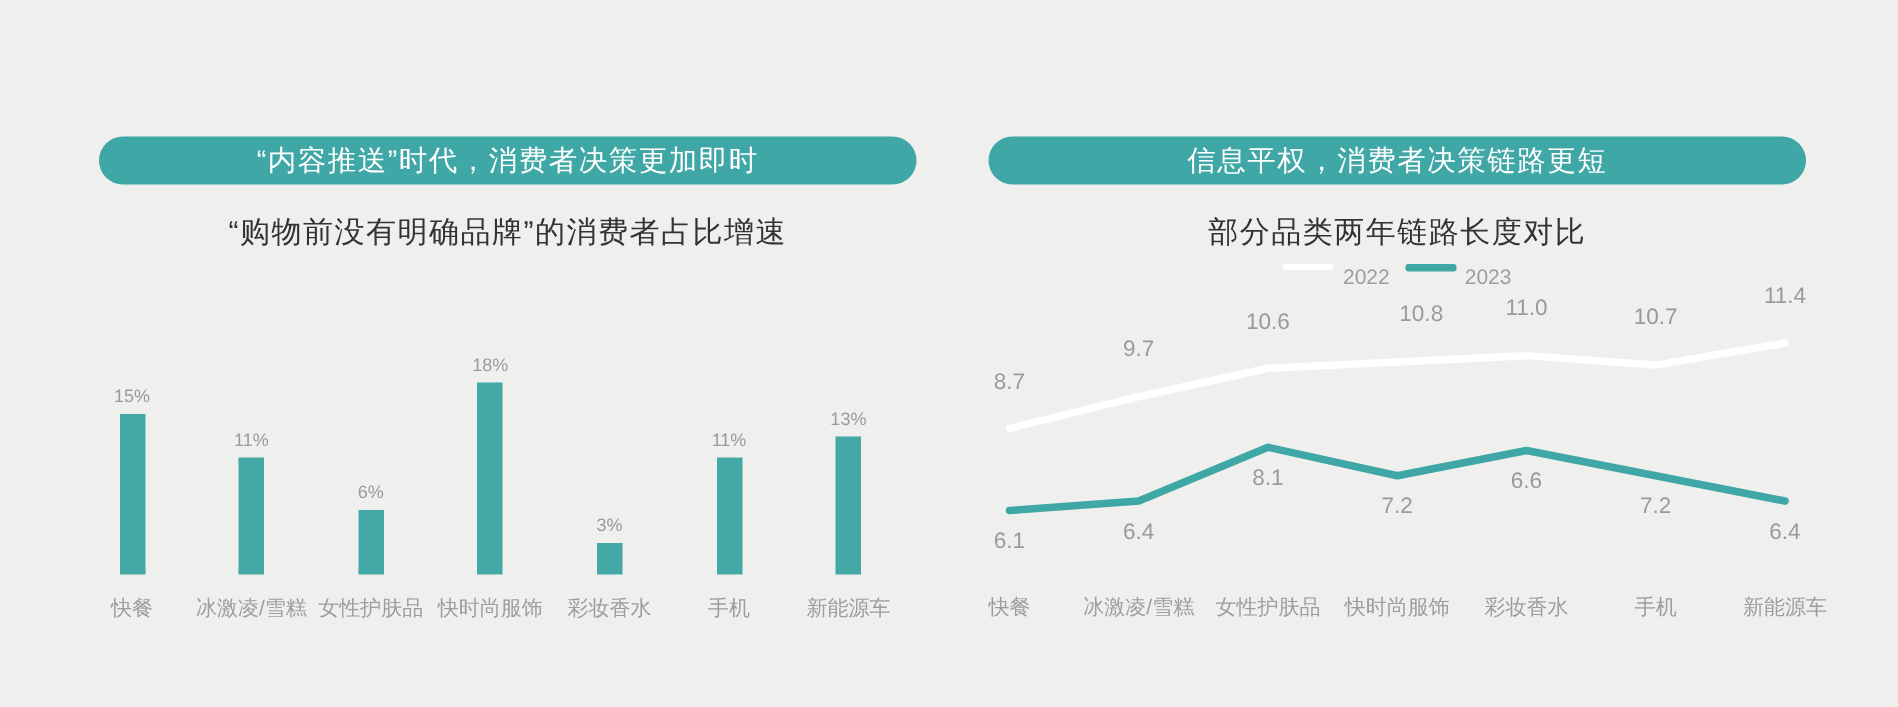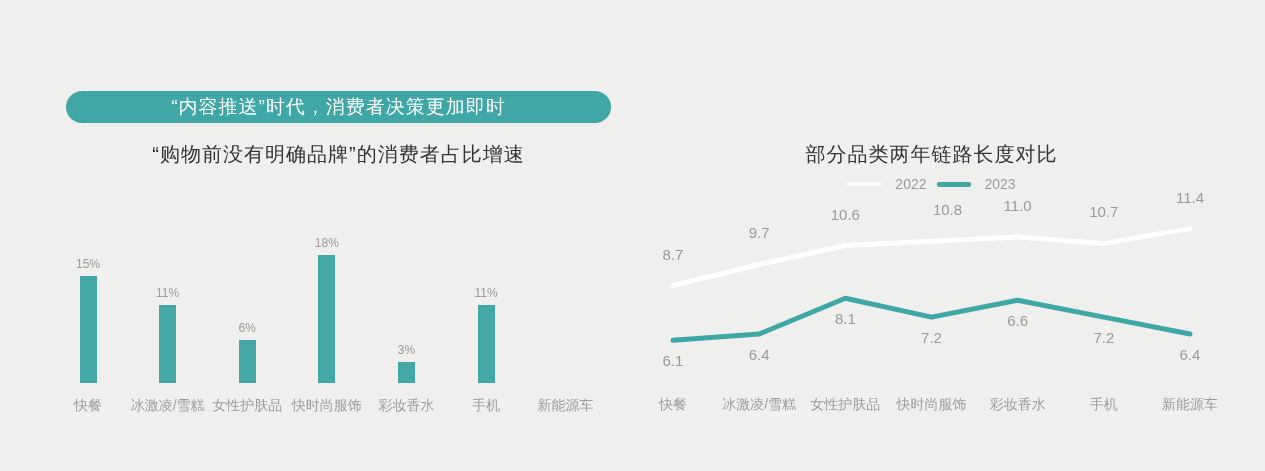--- a/index.html
+++ b/index.html
@@ -113,21 +113,21 @@
     left: 0;
     width: 545px;
     margin-left: 19px;
     display: flex;
     align-items: center;
     justify-content: center;
     gap: 10px;
     font-size: 14px;
     color: #9d9d9d;
   }
-  .legend-item { display: flex; align-items: center; gap: 14px; }
+  .legend-item { display: flex; align-items: flex-start; gap: 6px; }
   .legend-swatch { display: block; width: 34px; height: 4px; border-radius: 2px; }
   .sw-2022 { background: #ffffff; }
   .sw-2023 { background: #3fa7a5; height: 5px; }
 
   #line-svg {
     position: absolute;
     left: 0;
     top: 30px;
     width: 625px;
     height: 180px;
@@ -194,27 +194,32 @@
         <div class="bar-cat">彩妆香水</div>
       </div>
       <div class="bar-col" style="left: 438px;">
         <div class="bar-wrap">
           <div class="bar" title="手机 11%" style="height: 78px; background: rgb(68, 168, 166);"></div>
           <div class="bar-value" style="bottom: 83px;">11%</div>
         </div>
         <div class="bar-cat">手机</div>
       </div>
       <div class="bar-col" style="left: 517.6px;">
+        <div class="bar-wrap">
+          <div class="bar" title="新能源车 13%" style="height: 92px; background: rgb(68, 168, 166);"></div>
+          <div class="bar-value" style="bottom: 97px;">13%</div>
+        </div>
         <div class="bar-cat">新能源车</div>
       </div>
     </div>
 </div>
 
 <div class="panel" id="panel-right">
 
+  <div class="pill" id="pill-right">信息平权，消费者决策链路更短</div>
 
   <div class="subtitle" id="subtitle-right">部分品类两年链路长度对比</div>
 
   <div id="line-chart">
     <div id="legend">
       <div class="legend-item">
         <span class="legend-swatch sw-2022"></span>
         <span>2022</span>
       </div>
       <div class="legend-item">

